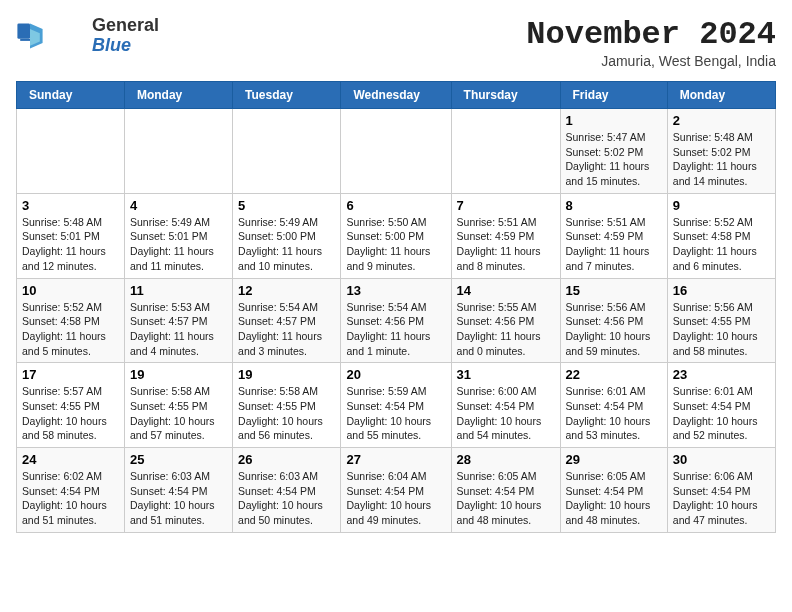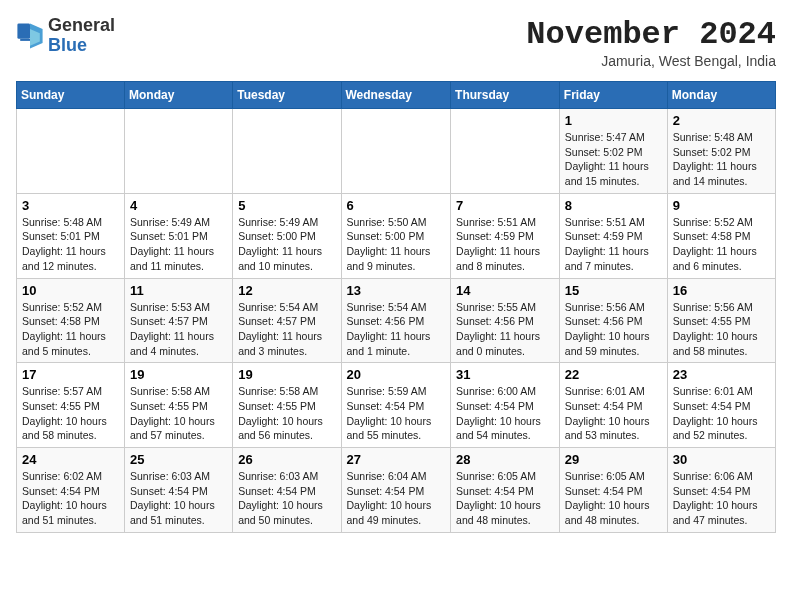--- a/index.html
+++ b/index.html
@@ -18,23 +18,24 @@
     }
     .logo {
       display: flex;
       align-items: center;
       gap: 4px;
     }
     .logo-text {
       font-size: 18px;
       font-weight: bold;
       line-height: 1.1;
+      margin-left: 44px;
     }
     .logo-general { color: #333; }
-    .logo-blue { color: #2a6db5; }
+    .logo-blue { color: #2a6db5; font-style: italic; }
     .logo-icon {
       width: 28px;
       height: 28px;
     }
     .title-block {
       text-align: right;
     }
     .month-title {
       font-size: 32px;
       font-weight: bold;
@@ -46,21 +47,21 @@
       color: #444;
     }
     .calendar {
       width: 100%;
       border-collapse: collapse;
       font-size: 11px;
     }
     .calendar thead th {
       background: #2a6db5;
       color: #fff;
-      padding: 6px 4px;
+      padding: 6px 12px;
       text-align: left;
       font-size: 12px;
       border: 1px solid #1a5da0;
     }
     .calendar tbody td {
       border: 1px solid #ccc;
       vertical-align: top;
       padding: 4px 5px;
       width: 112px;
       min-height: 80px;

